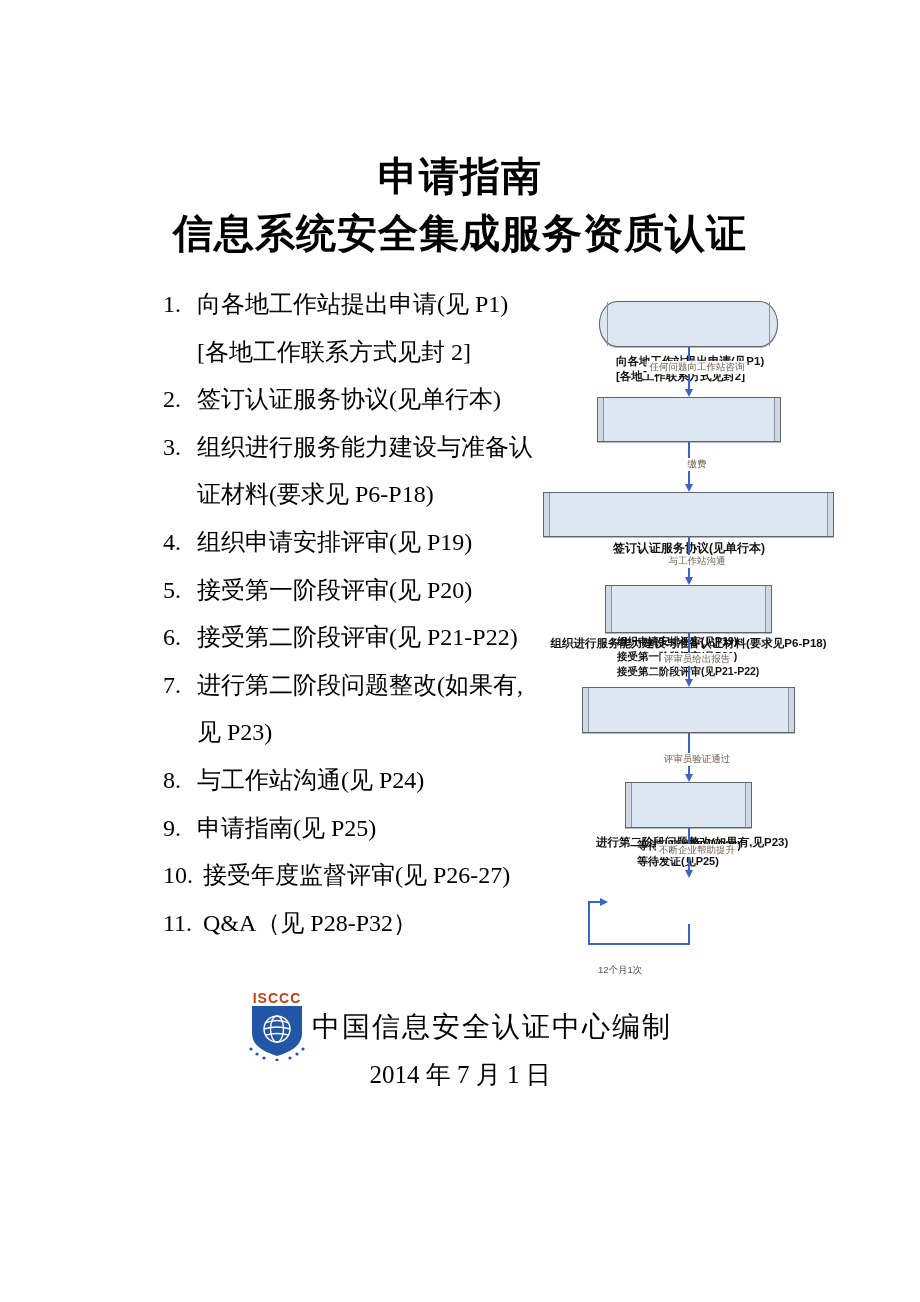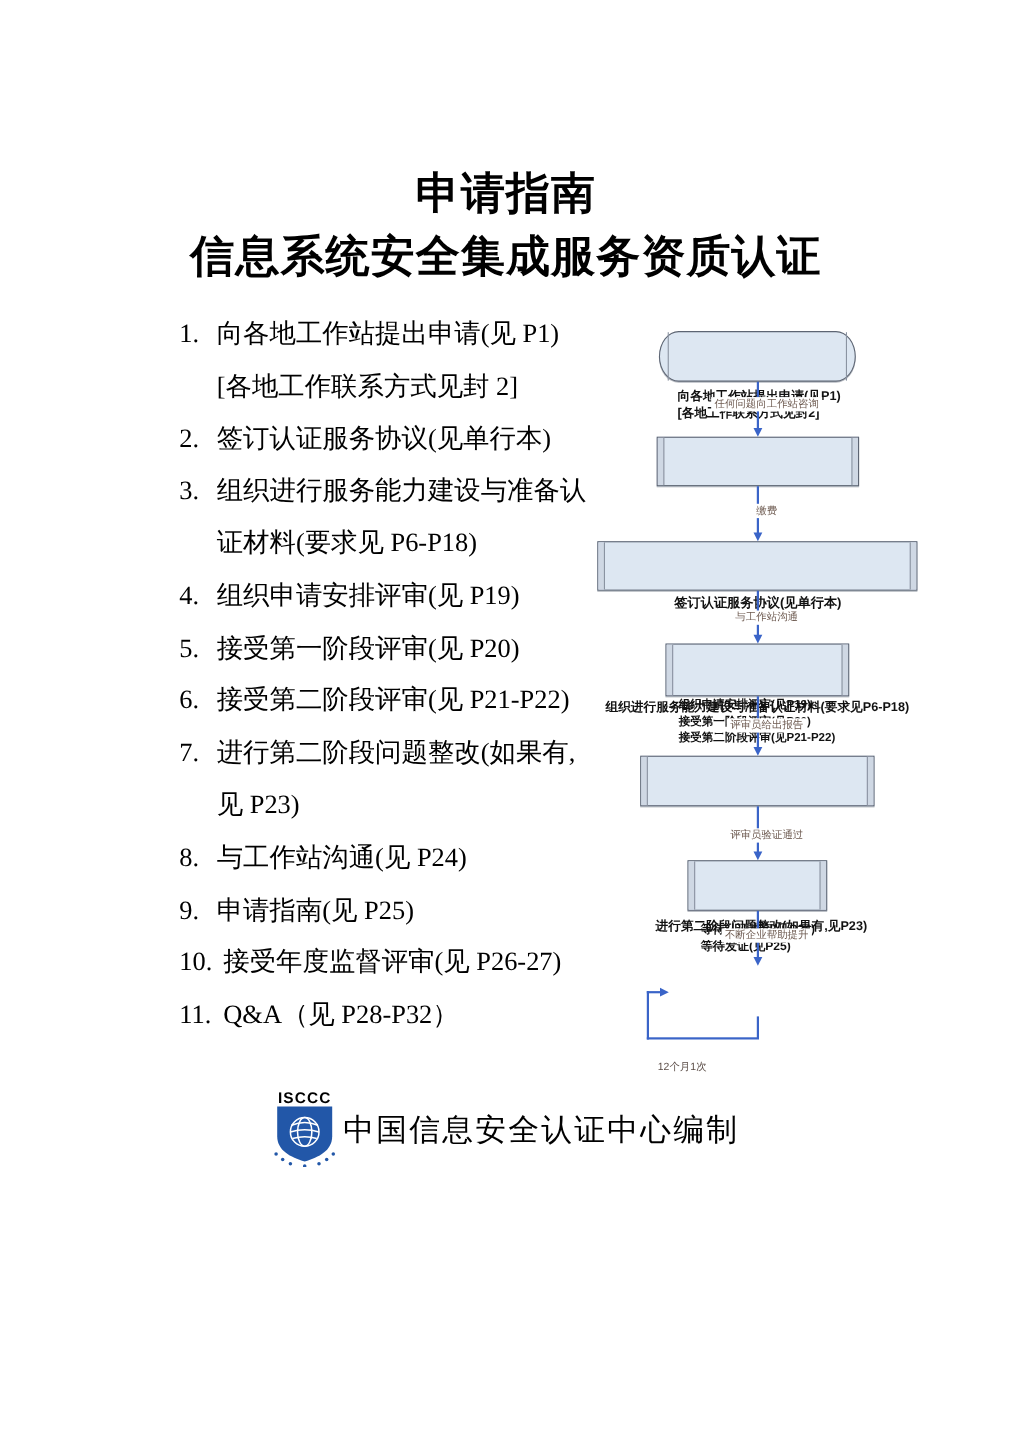--- a/index.html
+++ b/index.html
@@ -49,21 +49,21 @@
   .loopline{position:absolute;background:#3a64c8;}
   .looplabel{
     position:absolute;left:596px;top:936px;
     font-family:"Liberation Sans","DejaVu Sans",sans-serif;
     font-size:9.5px;color:#5a4c46;background:#fff;padding:0 2px;white-space:nowrap;margin-top:28px;
   }
   
   .logo{position:absolute;left:246px;top:992px;width:62px;text-align:center;}
   .logo .isccc{
     font-family:"Liberation Sans","DejaVu Sans",sans-serif;
-    font-weight:700;font-size:14px;letter-spacing:1px;color:#000000;line-height:13px;
+    font-weight:700;font-size:14px;letter-spacing:1px;color:#c2410c;line-height:13px;
   }
   .credit{position:absolute;left:312px;top:1008px;font-size:28px;letter-spacing:2px;}
   .date{position:absolute;left:0;top:1058px;width:920px;text-align:center;font-size:25px;}
 </style>
 </head>
 <body>
 
 <div class="page">
 
   <div class="title">
@@ -204,14 +204,15 @@
           <circle cx="9" cy="49" r="1.6"></circle>
           <circle cx="16" cy="53" r="1.6"></circle>
         <circle cx="29" cy="55" r="1.6"></circle>
         <circle cx="42" cy="53" r="1.6"></circle>
           <circle cx="49" cy="49" r="1.6"></circle>
           <circle cx="55" cy="44" r="1.6"></circle>
       </g>
     </svg>
   </div>
   <div class="credit">中国信息安全认证中心编制</div>
+  <div class="date">2014 年 7 月 1 日</div>
 
 </div>
 
 </body></html>

